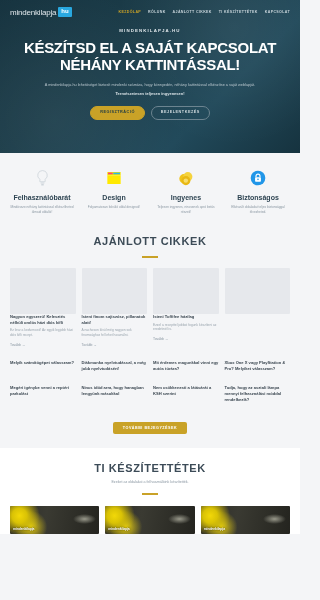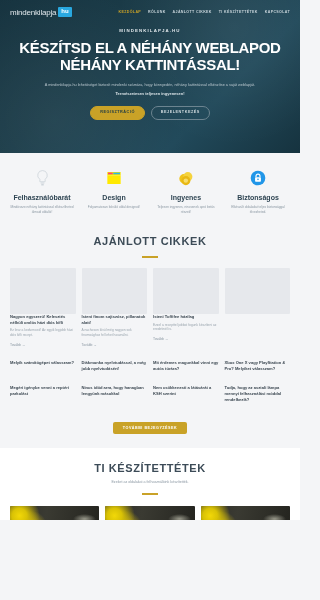--- a/index.html
+++ b/index.html
@@ -2,21 +2,21 @@
 <html><head>
 <meta charset="utf-8">
 <style>
   * { margin:0; padding:0; box-sizing:border-box; }
   html,body { width:300px; height:600px; }
   body {
     font-family:"Liberation Sans", sans-serif;
     background:#f4f5f7;
     overflow:hidden;
   }
-  .page { width:300px; height:520px; position:relative; overflow:hidden; }
+  .page { width:300px; height:600px; position:relative; overflow:hidden; }
 
   
   .hero {
     position:relative;
     height:153px;
     background:linear-gradient(135deg,#16333f 0%,#1b3c49 35%,#21495a 70%,#16333f 100%);
     overflow:hidden;
   }
   .hero:before{
     content:"";position:absolute;inset:0;
@@ -158,21 +158,21 @@
         <span class="nav-link active">KEZDŐLAP</span>
         <span class="nav-link">RÓLUNK</span>
         <span class="nav-link">AJÁNLOTT CIKKEK</span>
         <span class="nav-link">TI KÉSZÍTETTÉTEK</span>
         <span class="nav-link">KAPCSOLAT</span>
       </div>
     </div>
 
     <div class="hero-body">
       <div class="hero-kicker">MINDENKILAPJA.HU</div>
-      <h1 class="hero-title">KÉSZÍTSD EL A NÉHÁNY WEBLAPOD NÉHÁNY KATTINTÁSSAL!</h1>
+      <h1 class="hero-title">KÉSZÍTSD EL A SAJÁT KAPCSOLAT NÉHÁNY KATTINTÁSSAL!</h1>
       <p class="hero-sub">A mindenkilapja.hu lehetőséget biztosít mindenki számára, hogy könnyedén, néhány kattintással elkészítse a saját weblapját.</p>
       <p class="hero-sub2">Természetesen teljesen ingyenesen!</p>
       <div class="hero-btns">
         <span class="btn btn-primary">REGISZTRÁCIÓ</span>
         <span class="btn btn-ghost">BEJELENTKEZÉS</span>
       </div>
     </div>
   </div>
 
   <div class="features">

